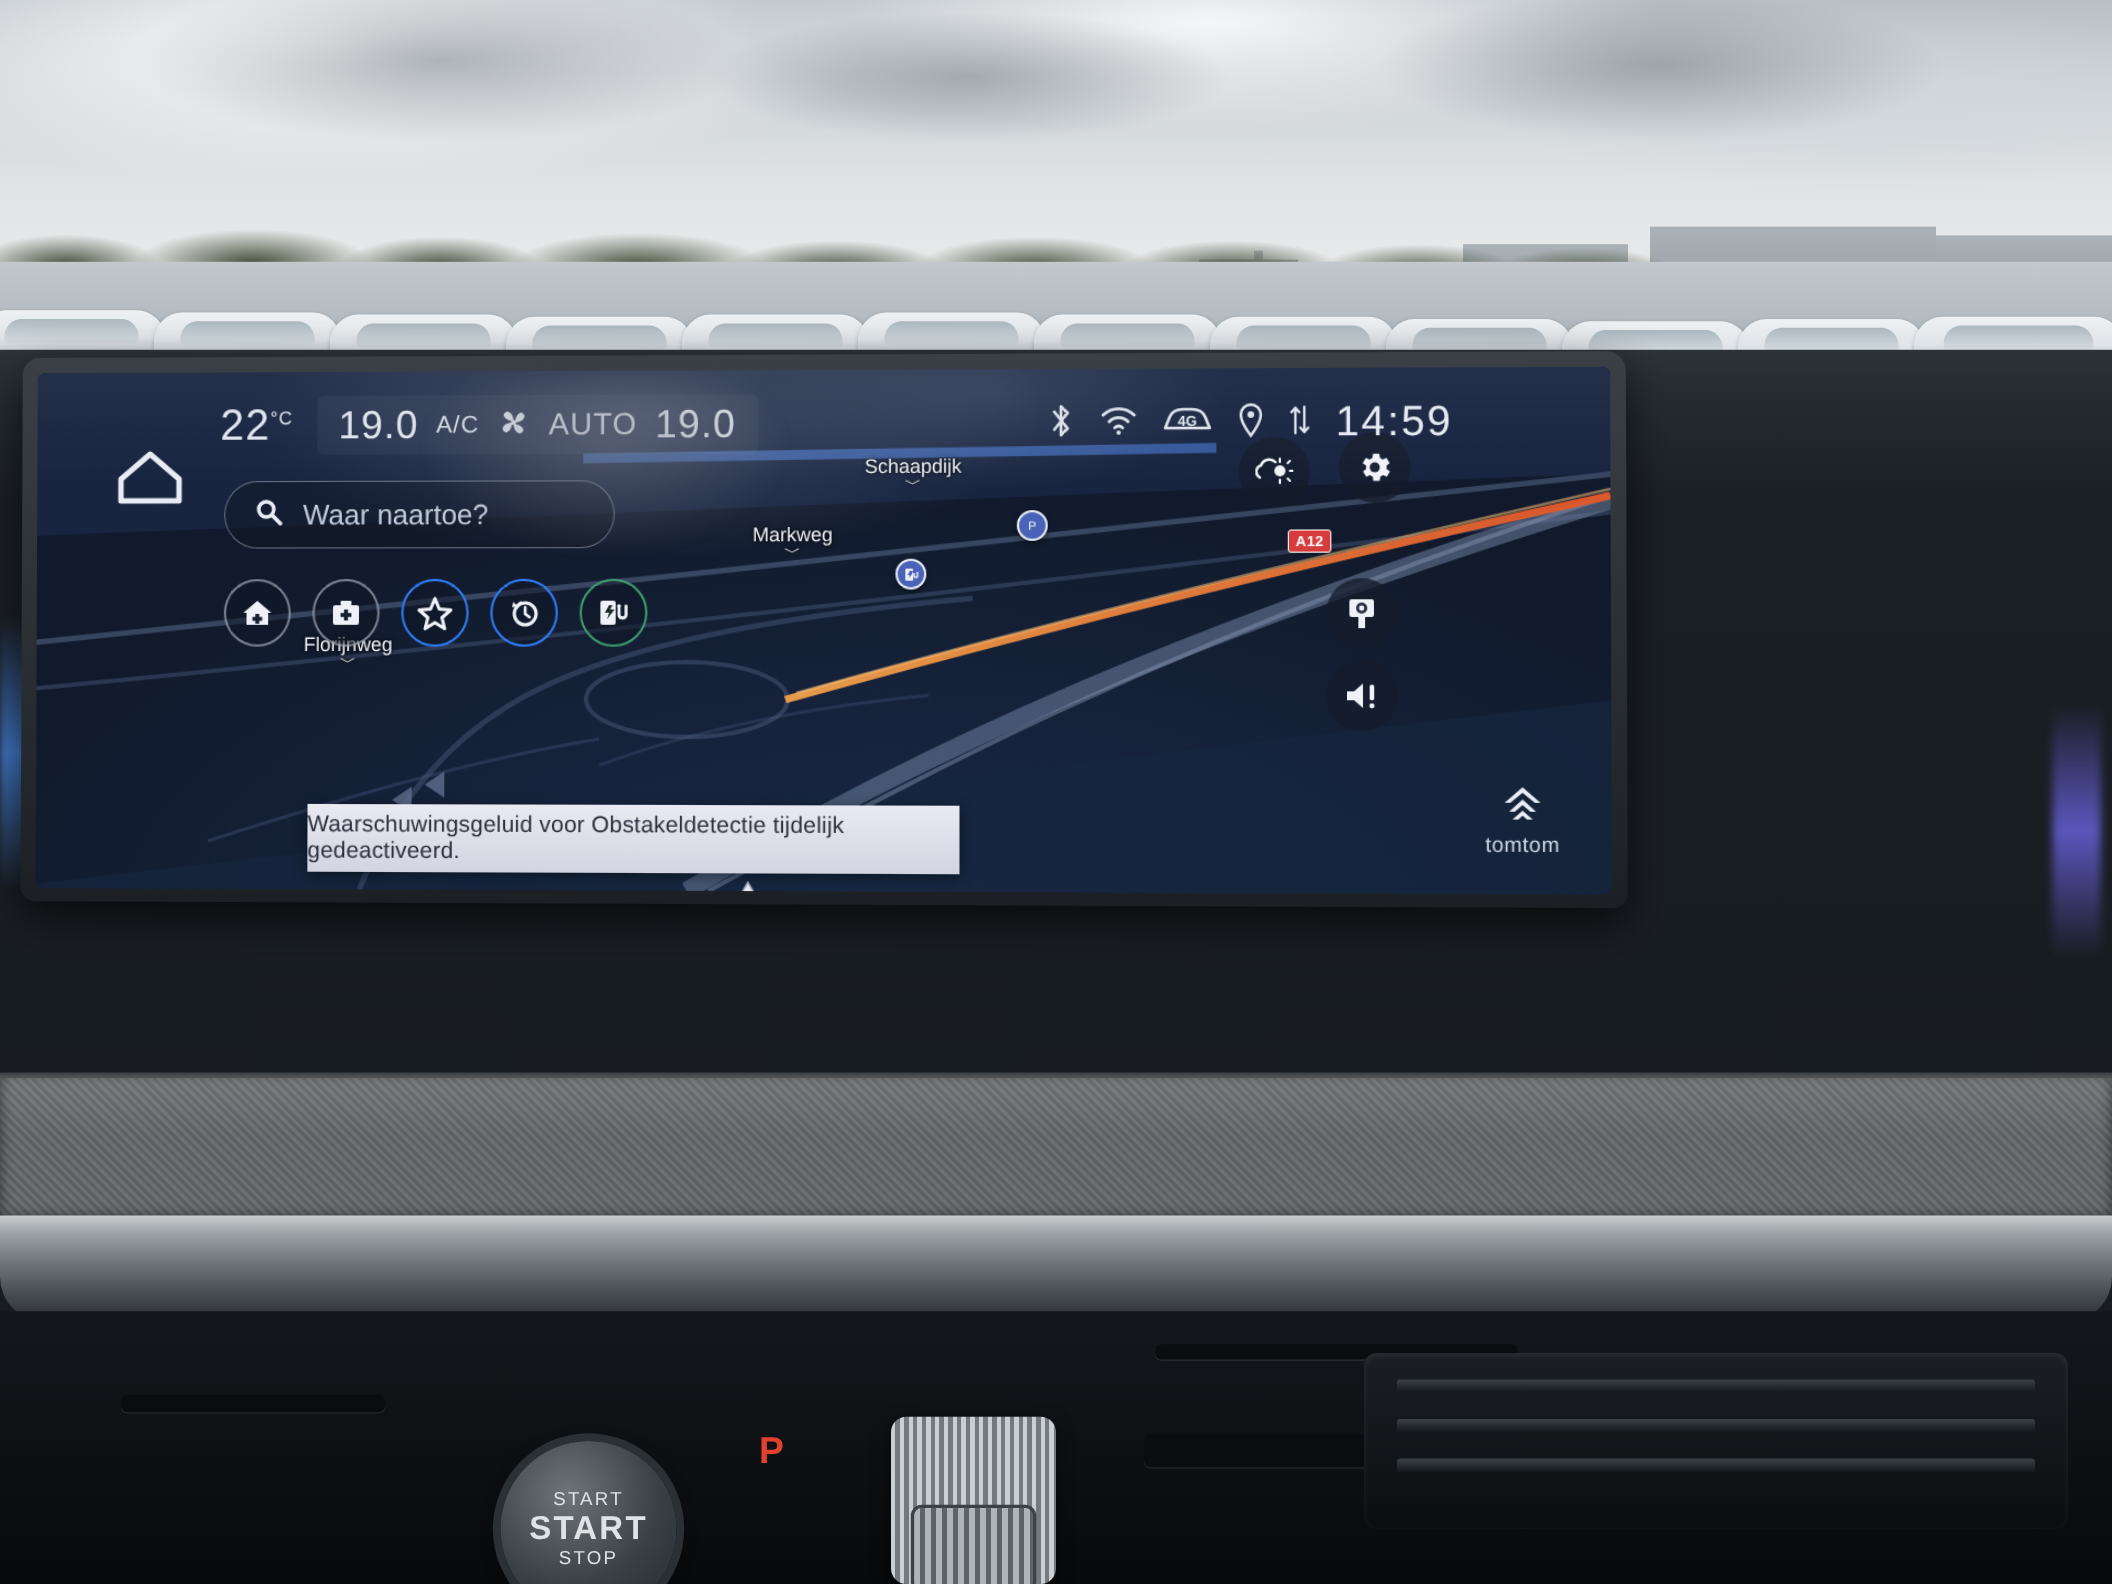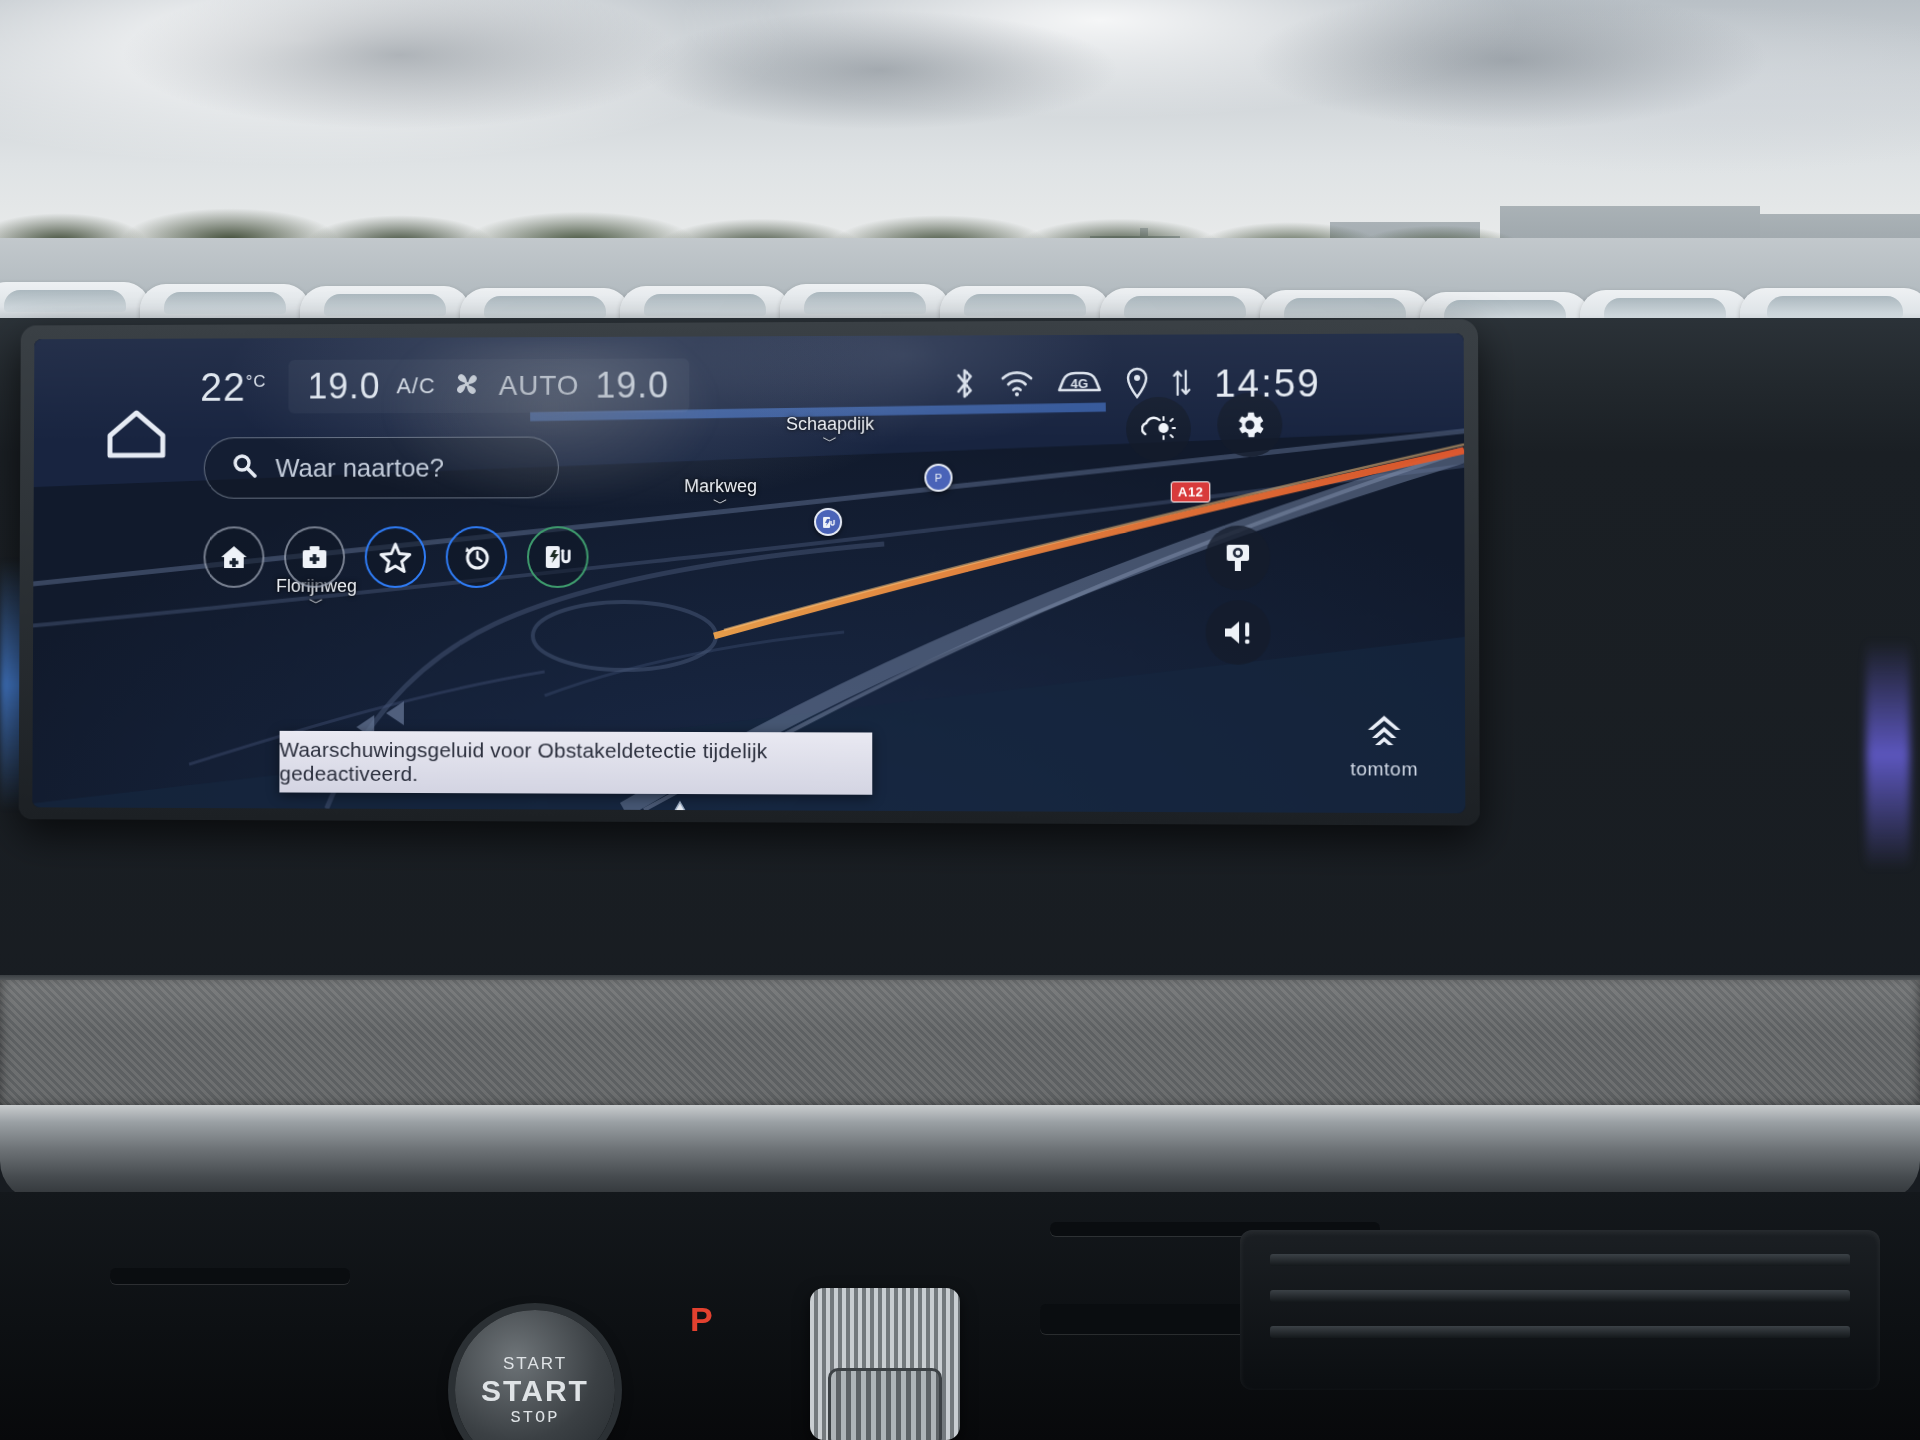--- a/index.html
+++ b/index.html
@@ -102,21 +102,21 @@
   .start-btn {
     position:absolute; left:455px; top:1310px; width:160px; height:160px;
     border-radius:50%;
     background:radial-gradient(circle at 38% 30%, #6e7478, #3b4044 55%, #23282c 100%);
     box-shadow:0 0 0 7px #2b3034, 0 4px 16px rgba(0,0,0,.7);
     display:flex; flex-direction:column; align-items:center; justify-content:center;
     color:#dfe3e6; letter-spacing:2px;
   }
   .start-btn .e { font-size:17px; }
   .start-btn .s { font-size:30px; font-weight:700; }
-  .start-btn .p { font-size:17px;font-family:Liberation Mono, monospace; }
+  .start-btn .p { font-size:17px; }
 
   .gear-col { position:absolute; left:690px; top:1300px; width:52px; }
   .gear-P { color:#e2412f; font-size:34px; font-weight:700; }
   .gear-R { color:#cfd4d8; font-size:34px; font-weight:700; margin-top:98px; }
 
   .knurled {
     position:absolute; left:810px; top:1288px; width:150px; height:152px;
     border-radius:14px;
     background:repeating-linear-gradient(90deg,#c9ced2 0 4px,#73797d 4px 8px);
     box-shadow:0 6px 16px rgba(0,0,0,.6);

